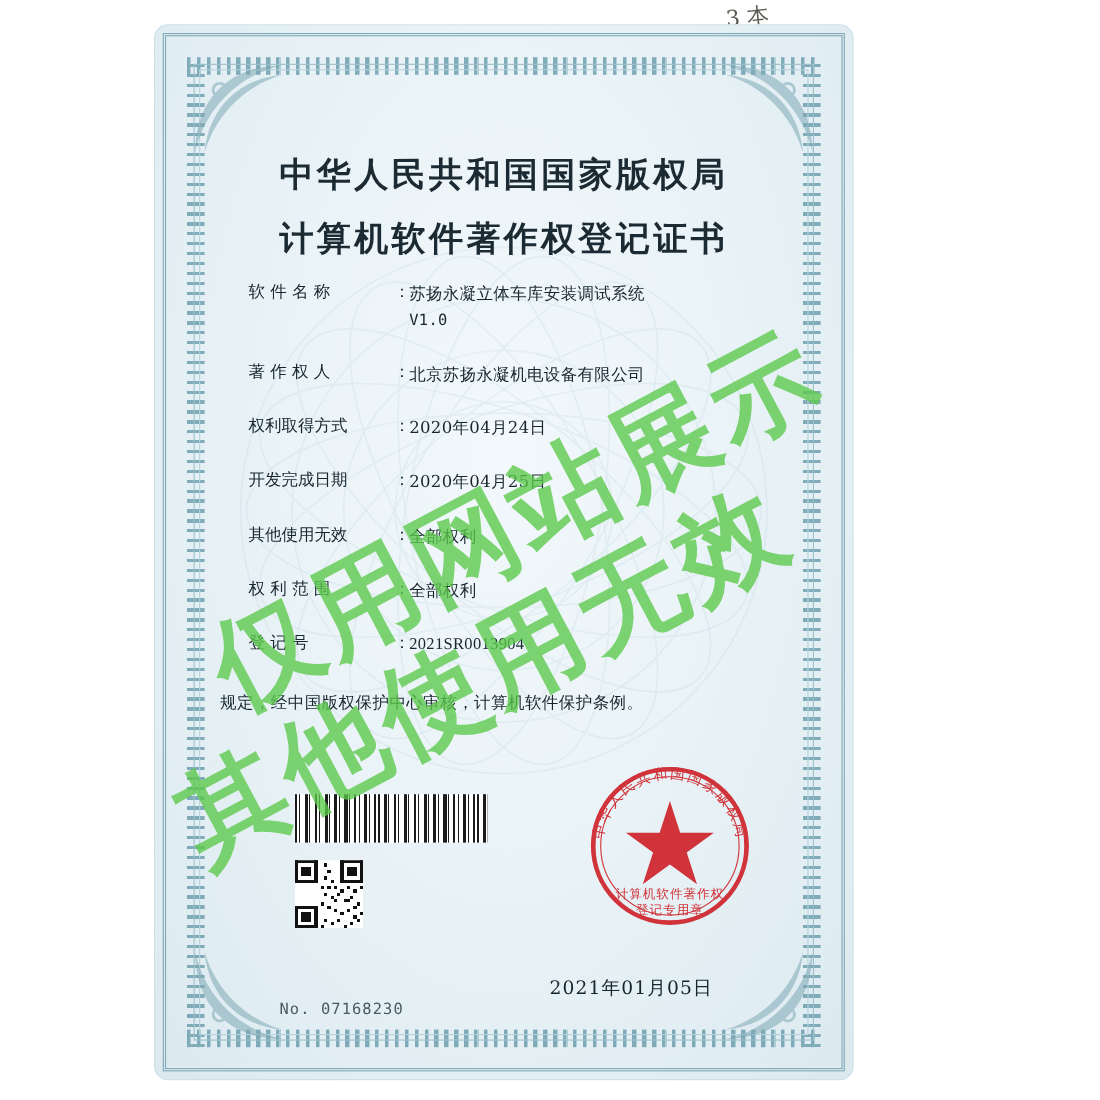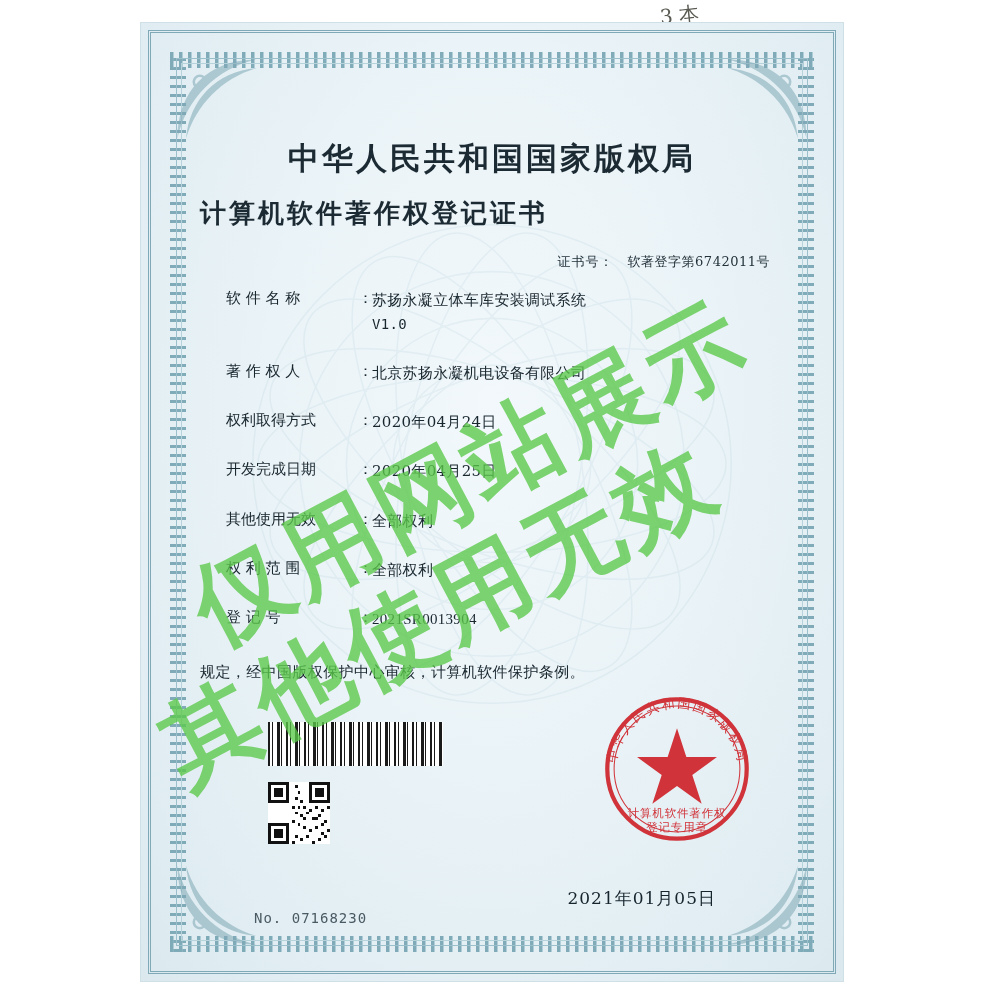--- a/index.html
+++ b/index.html
@@ -10,25 +10,26 @@
     overflow:hidden;
   }
   .page{
     position:relative;
     width:1000px;height:1000px;
     background:#ffffff;
   }
   
   .cert{
     position:absolute;
-    left:140px;top:22px;width:704px;height:960px;
+    left:140px;top:22px;width:636px;height:960px;
     background:
       radial-gradient(ellipse at 50% 40%, #f2f8fb 0%, #eaf3f7 45%, #e2eef3 75%, #dbe9ef 100%);
     box-shadow:0 0 0 1px #cfe0e6 inset;
     overflow:hidden;
+    border-radius:13px;
   }
   
   .frame-outer{
     position:absolute;left:8px;top:8px;right:8px;bottom:8px;
     border:3px double #7fa9b6;
   }
   .frame-key{
     position:absolute;left:14px;top:14px;right:14px;bottom:14px;
     border:16px solid transparent;
     background:
@@ -75,22 +76,23 @@
     position:absolute;left:60px;top:70px;right:60px;bottom:60px;
   }
   .title1{
     text-align:center;
     font-family:"DejaVu Serif", serif;
     font-size:31px;letter-spacing:3px;color:#1c2b33;
     font-weight:700;
     margin-top:46px;
   }
   .title2{
-    font-family:"DejaVu Serif", serif;
-    font-size:26px;letter-spacing:3px;color:#1c2b33;
+    text-align:center;
+    font-family:"DejaVu Serif", serif;
+    font-size:31px;letter-spacing:3px;color:#1c2b33;
     font-weight:700;
     margin-top:16px;
   }
   .certno{
     margin-top:22px;
     text-align:right;
     padding-right:14px;
     font-size:13px;color:#23323a;
     font-family:"DejaVu Serif", serif;
   }
@@ -239,24 +241,20 @@
           <ellipse cx="100" cy="100" rx="90" ry="34" transform="rotate(140 100 100)"></ellipse>
           <ellipse cx="100" cy="100" rx="90" ry="34" transform="rotate(160 100 100)"></ellipse>
         </g>
       </g>
     </svg>
 
     <div class="content">
       <div class="title1">中华人民共和国国家版权局</div>
       <div class="title2">计算机软件著作权登记证书</div>
 
-      <div class="certno">
-        <span class="lbl">证书号：</span>
-        <span class="val">软著登字第6742011号</span>
-      </div>
 
       <div class="rows">
 
         <div class="row">
           <span class="label">软 件 名 称</span>
           <span class="colon">：</span>
           <span class="value">
             <span>苏扬永凝立体车库安装调试系统</span>
             <span class="v2">V1.0</span>
           </span>

